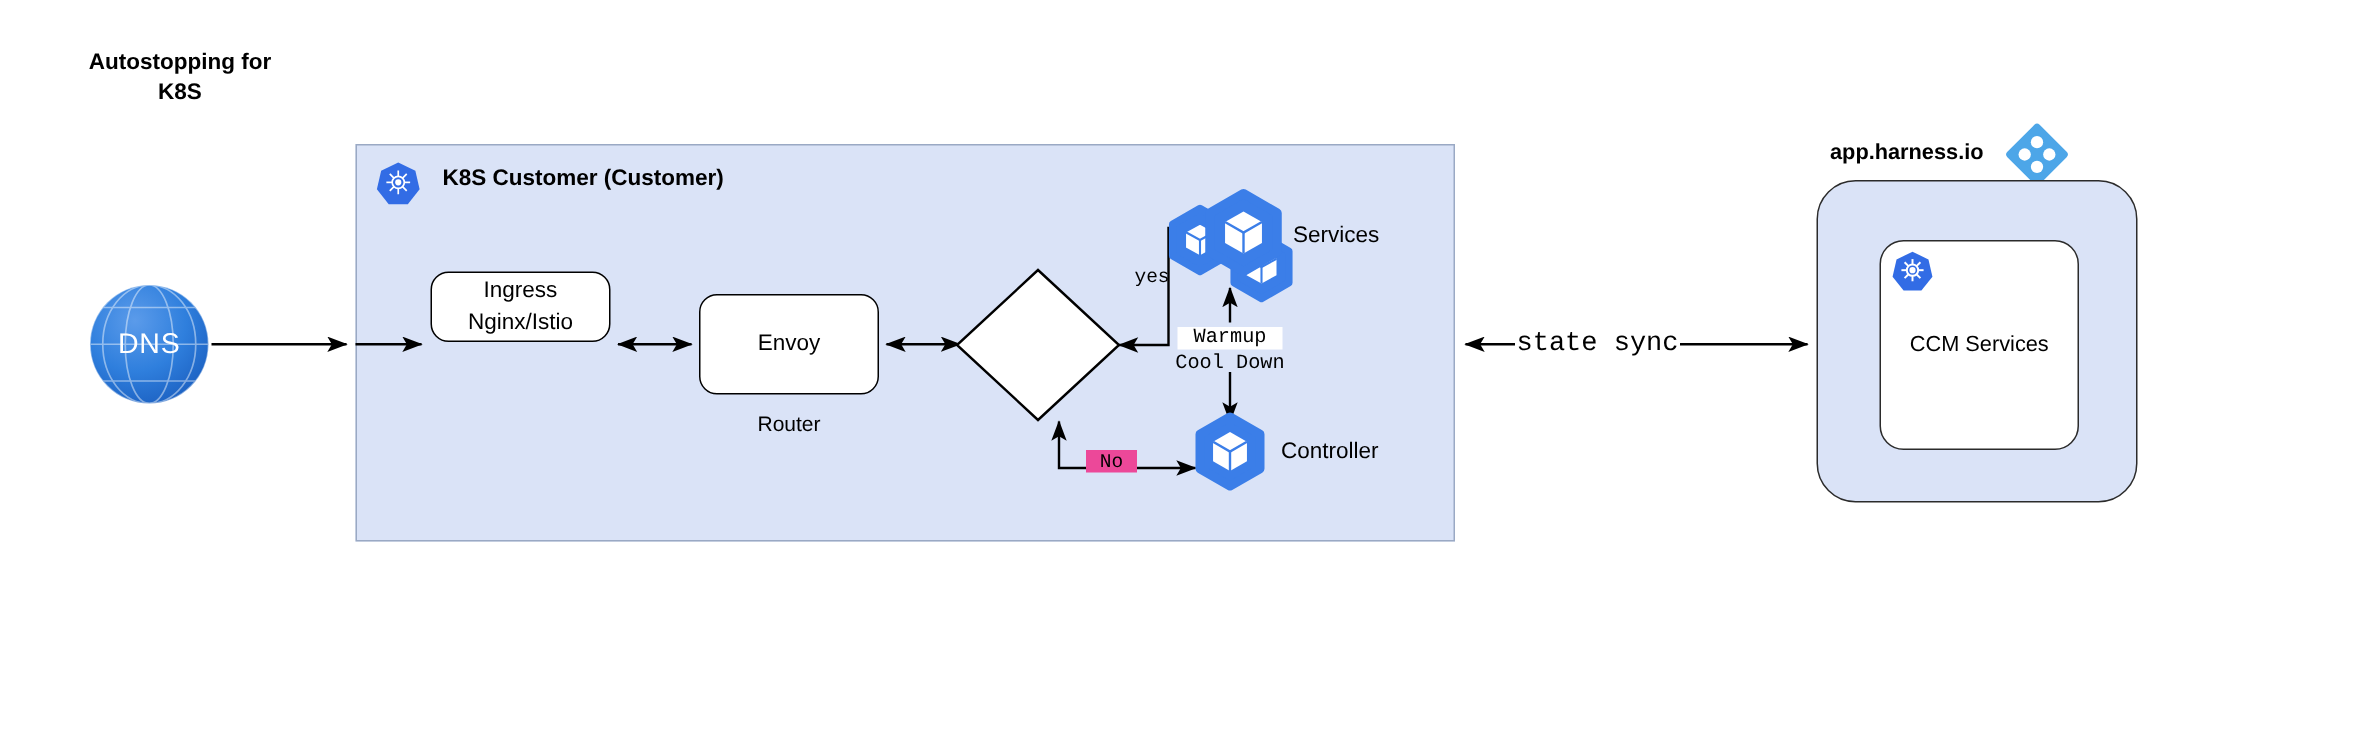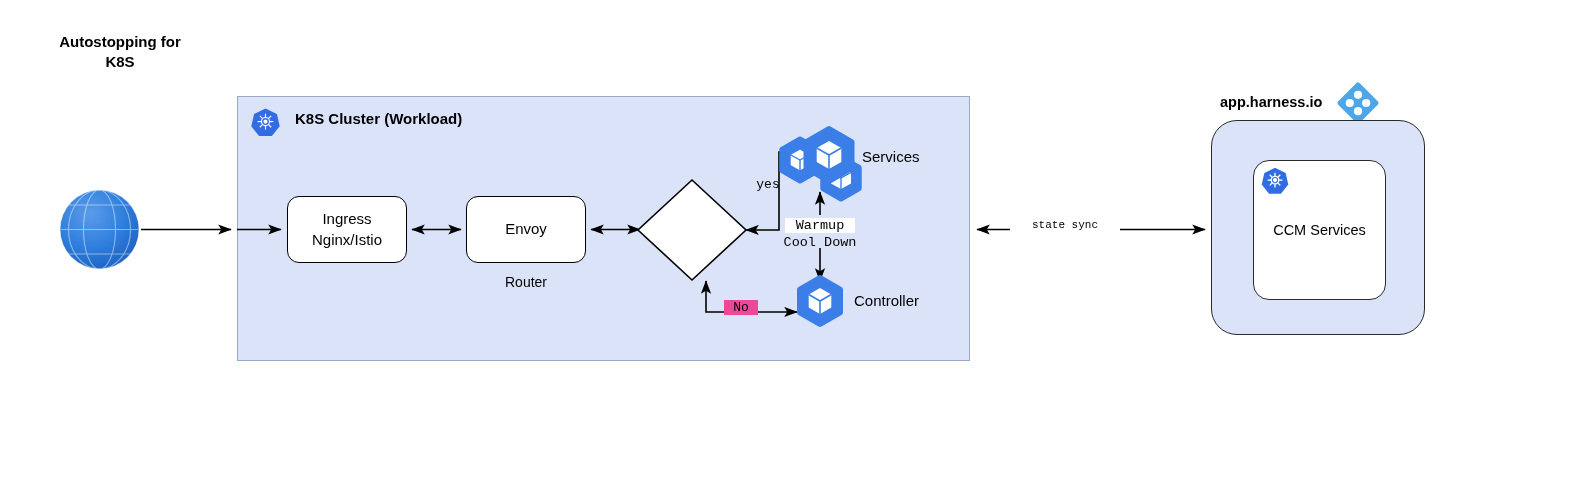--- a/index.html
+++ b/index.html
@@ -59,21 +59,21 @@
     border-radius: 12px;
     display: flex;
     align-items: center;
     justify-content: center;
     text-align: center;
     font-size: 15px;
     color: #000;
     line-height: 1.35;
     white-space: pre-line;
   }
-  #ingress-box { left: 287px; top: 196px; width: 120px; height: 67px; }
+  #ingress-box { left: 287px; top: 181px; width: 120px; height: 47px; }
   #envoy-box   { left: 466px; top: 196px; width: 120px; height: 67px; align-items: center; }
 
   .sublabel {
     position: absolute;
     font-size: 14px;
     color: #000;
     text-align: center;
   }
   #router-label { left: 466px; top: 274px; width: 120px; }
 
@@ -96,21 +96,21 @@
     color: #000;
     text-align: center;
     white-space: nowrap;
     font-family: Liberation Mono, monospace;
   }
   #yes-label { left: 748px; top: 177px; width: 40px; }
   #no-label  { left: 724px; top: 300px; width: 34px; background:#ec4899; }
   #state-sync-label {
     left: 1010px; top: 219px; width: 110px;
     background: #ffffff;
-    font-size: 11px;
+    font-size: 18px;
   }
   #warmup-label {
     left: 785px; top: 218px; width: 70px;
     background: #ffffff;
     font-size: 13.5px;
   }
   #cooldown-label {
     left: 777px; top: 235px; width: 86px;
     font-size: 13.5px;
   }
@@ -306,22 +306,25 @@
     <g transform="translate(1236,146)">
       <path d="M-8,-13.8 L8,-13.8 L16,0 L8,13.8 L-8,13.8 L-16,0 Z" fill="#ffffff"></path>
       <path d="M-8,-13.8 L8,-13.8 L16,0 L6.5,0 L2.4,-7 L-8,-7 Z" fill="#4285f4"></path>
       <path d="M16,0 L8,13.8 L-1.5,13.8 L6.5,0 Z" fill="#ea4335"></path>
       <path d="M-8,13.8 L-16,0 L-8,-13.8 L-8,-7 L-5.5,0 L-1.5,13.8 Z" fill="#fbbc05"></path>
       <path d="M-8,13.8 L-1.5,13.8 L-5.5,6.9 Z" fill="#34a853"></path>
       <circle cx="0" cy="0" r="6.2" fill="#ffffff"></circle>
     </g>
   </svg>
 
-  <div id="cluster-title">K8S Cluster (Workload)</div>
-
+  <div id="cluster-title">K8S Customer (Customer)</div>
+
+  <div id="dns-node">
+    <div class="dns-text">DNS</div>
+  </div>
 
   <div class="nodebox" id="ingress-box">
     <span>Ingress
 Nginx/Istio</span>
   </div>
 
   <div class="nodebox" id="envoy-box">
     <span>Envoy</span>
   </div>
   <div class="sublabel" id="router-label">Router</div>

